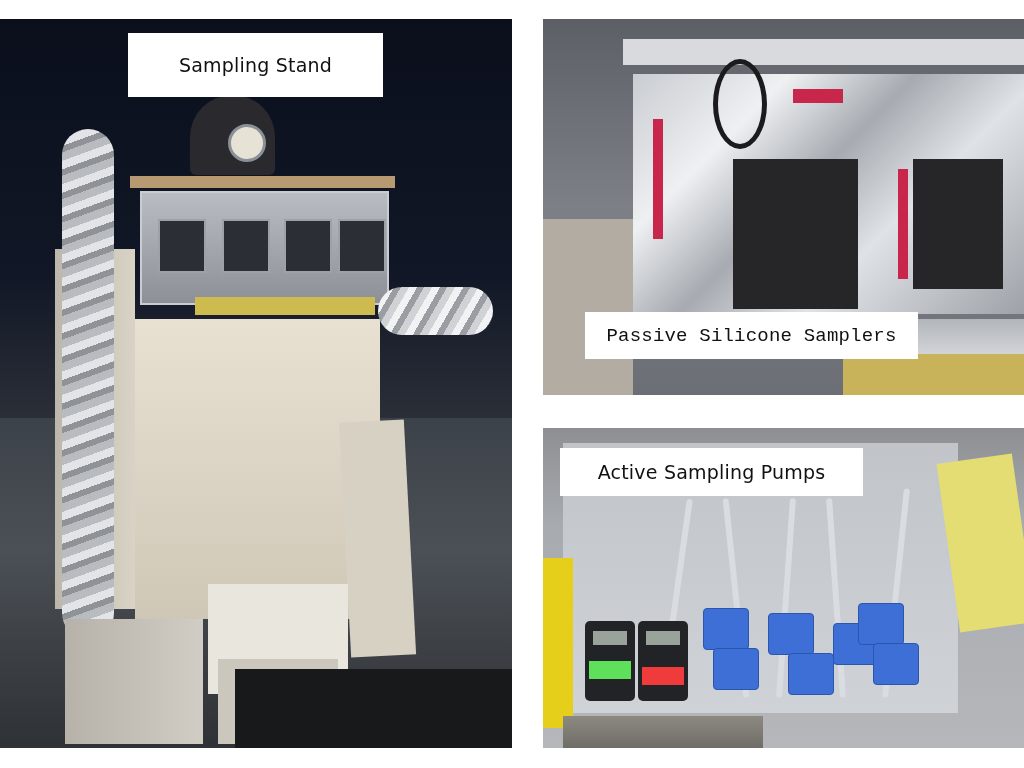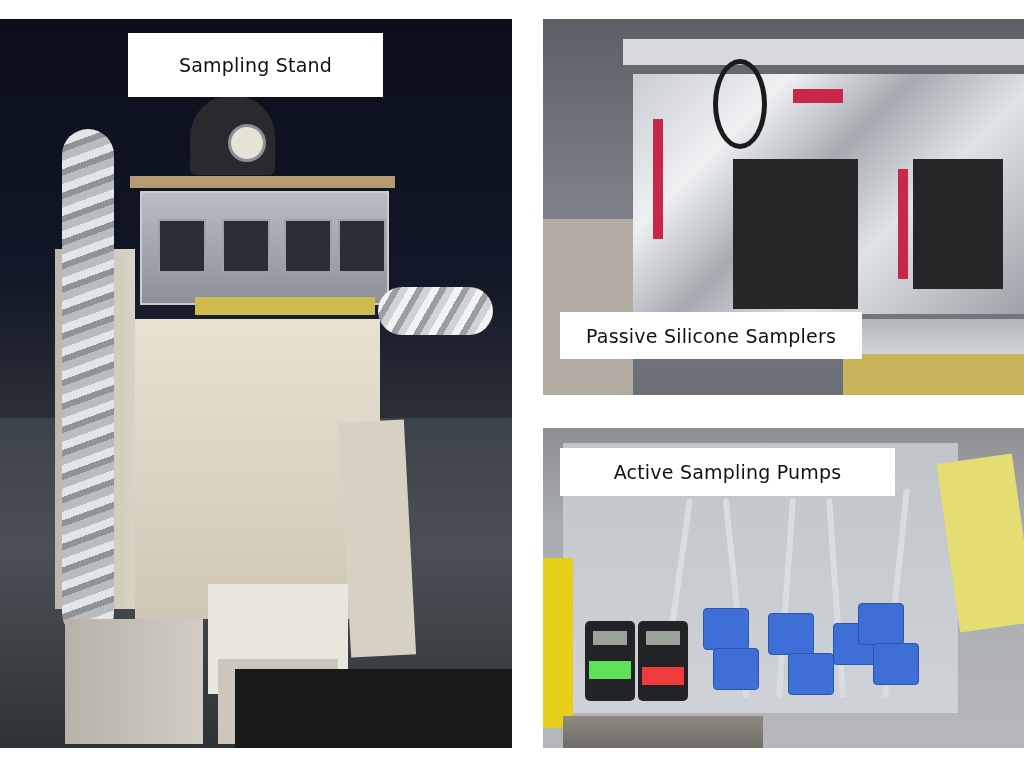--- a/index.html
+++ b/index.html
@@ -88,21 +88,21 @@
   <div class="foil-band"></div>
   <div class="silicone-pad" style="left:190px;top:140px;width:125px;height:150px;"></div>
   <div class="silicone-pad" style="left:370px;top:140px;width:90px;height:130px;"></div>
   <div class="redtape" style="left:250px;top:70px;width:50px;height:14px;"></div>
   <div class="redtape" style="left:110px;top:100px;width:10px;height:120px;"></div>
   <div class="redtape" style="left:355px;top:150px;width:10px;height:110px;"></div>
   <div class="ring"></div>
   <div class="rail-bottom"></div>
   <div class="insul2"></div>
 </div>
-<div class="label" style="left:560px;top:312px;width:302px;height:47px;">Passive Silicone Samplers</div>
+<div class="label" style="left:585px;top:312px;width:333px;height:47px;font-family:Liberation Mono, monospace;">Passive Silicone Samplers</div>
 
 <div class="photo" id="p3">
   <div class="box-inner"></div>
   <div class="insul3"></div>
   <div class="yellow-strip"></div>
   <div class="tube" style="left:130px;top:70px;height:200px;transform:rotate(8deg);"></div>
   <div class="tube" style="left:190px;top:70px;height:200px;transform:rotate(-6deg);"></div>
   <div class="tube" style="left:240px;top:70px;height:200px;transform:rotate(4deg);"></div>
   <div class="tube" style="left:290px;top:70px;height:200px;transform:rotate(-4deg);"></div>
   <div class="tube" style="left:350px;top:60px;height:210px;transform:rotate(6deg);"></div>
@@ -116,13 +116,13 @@
   <div class="pump-black" style="left:42px;">
     <div class="pump-screen"></div>
     <div class="pump-tag" style="top:40px;background:#5ee05a;"></div>
   </div>
   <div class="pump-black" style="left:95px;">
     <div class="pump-screen"></div>
     <div class="pump-tag" style="top:46px;background:#ef3b3b;"></div>
   </div>
   <div class="floor-yellow"></div>
 </div>
-<div class="label" style="left:560px;top:448px;width:335px;height:48px;">Active Sampling Pumps</div>
+<div class="label" style="left:560px;top:448px;width:303px;height:48px;">Active Sampling Pumps</div>
 
 </body></html>

